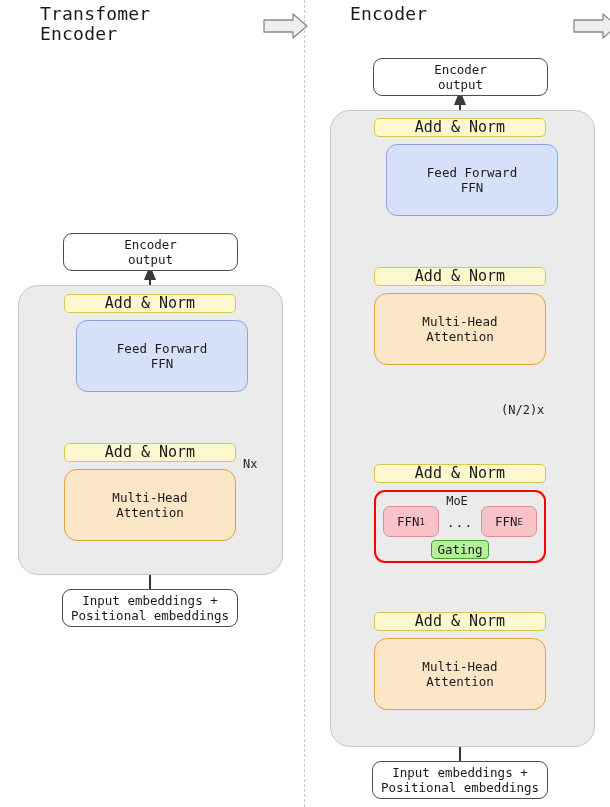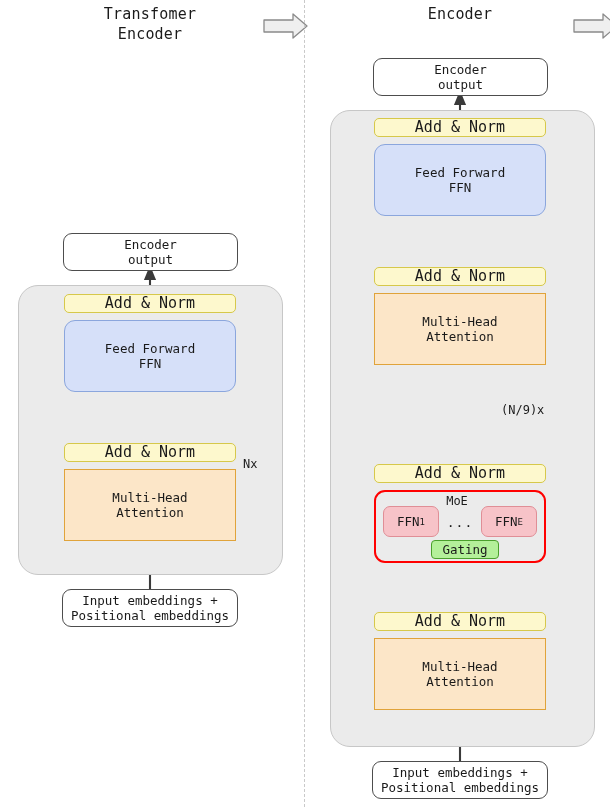--- a/index.html
+++ b/index.html
@@ -1,38 +1,38 @@
 <!DOCTYPE html>
 <html><head>
 <meta charset="utf-8">
 <style>
   html,body{margin:0;padding:0;background:#ffffff;}
   body{width:610px;height:807px;position:relative;overflow:hidden;
        font-family:"DejaVu Sans Mono","Liberation Mono",monospace;color:#1a1a1a;}
   .abs{position:absolute;box-sizing:border-box;}
 
   
-  .title{font-size:15px;line-height:20px;text-align:center;letter-spacing:.2px;}
+  .title{font-size:18px;line-height:20px;letter-spacing:.2px;}
 
   
   .divider{border-left:1.6px dashed #c9c9c9;}
 
   
   .bigarrow{display:block;}
 
   
   .stackbox{background:#ebebeb;border:1px solid #c7c7c7;border-radius:20px;}
 
   
   .node{display:flex;align-items:center;justify-content:center;text-align:center;
         font-size:12.5px;line-height:15px;border-radius:7px;}
   .io{background:#ffffff;border:1.2px solid #4d4d4d;border-radius:9px;}
   .addnorm{background:#fdf8cd;border:1.3px solid #d6c84a;border-radius:5px;font-size:15px;}
-  .ffn{background:#d6e0f9;border:1.6px solid #8ba6dd;border-radius:11px;}
-  .mha{background:#fce6c8;border:1.6px solid #e0a33a;border-radius:0;}
+  .ffn{background:#d6e0f9;border:1.6px solid #8ba6dd;border-radius:11px;margin-left:12px;}
+  .mha{background:#fce6c8;border:1.6px solid #e0a33a;border-radius:13px;}
 
   
   .moebox{background:#ebebeb;border:2.4px solid #ff0000;border-radius:11px;}
   .moelabel{font-size:12px;line-height:14px;text-align:center;}
   .expert{background:#f7c3c8;border:1.4px solid #e08e96;border-radius:7px;
           display:flex;align-items:center;justify-content:center;font-size:12.5px;}
   .dots{font-size:13px;text-align:center;letter-spacing:1px;}
   .gating{background:#b4f09a;border:1.3px solid #4aa02c;border-radius:4px;
           display:flex;align-items:center;justify-content:center;font-size:12.5px;}
 
@@ -148,21 +148,21 @@
   <div>Positional embeddings</div>
 </div>
 
 <div class="abs io node" style="left:373px;top:58px;width:175px;height:38px;flex-direction:column;">
   <div>Encoder</div>
   <div>output</div>
 </div>
 
 <div class="abs stackbox" style="left:330px;top:110px;width:265px;height:637px;"></div>
 
-<div class="abs rep" style="left:501px;top:403px;">(N/9)x</div>
+<div class="abs rep" style="left:501px;top:403px;">(N/2)x</div>
 
 <div class="abs addnorm node" style="left:374px;top:118px;width:172px;height:19px;">Add &amp; Norm</div>
 
 <div class="abs ffn node" style="left:374px;top:144px;width:172px;height:72px;flex-direction:column;">
   <div>Feed Forward</div>
   <div>FFN</div>
 </div>
 
 <div class="abs addnorm node" style="left:374px;top:267px;width:172px;height:19px;">Add &amp; Norm</div>
 
@@ -182,21 +182,21 @@
     <sub>1</sub>
 </div>
 
 <div class="abs dots" style="left:440px;top:515px;width:40px;">...</div>
 
 <div class="abs expert" style="left:481px;top:506px;width:56px;height:31px;">
   <span>FFN</span>
     <sub>E</sub>
 </div>
 
-<div class="abs gating" style="left:431px;top:540px;width:68px;height:19px;">Gating</div>
+<div class="abs gating" style="left:431px;top:540px;width:58px;height:19px;">Gating</div>
 
 <div class="abs addnorm node" style="left:374px;top:612px;width:172px;height:19px;">Add &amp; Norm</div>
 
 <div class="abs mha node" style="left:374px;top:638px;width:172px;height:72px;flex-direction:column;">
   <div>Multi-Head</div>
   <div>Attention</div>
 </div>
 
 <div class="abs io node" style="left:372px;top:761px;width:176px;height:38px;flex-direction:column;">
   <div>Input embeddings +</div>

